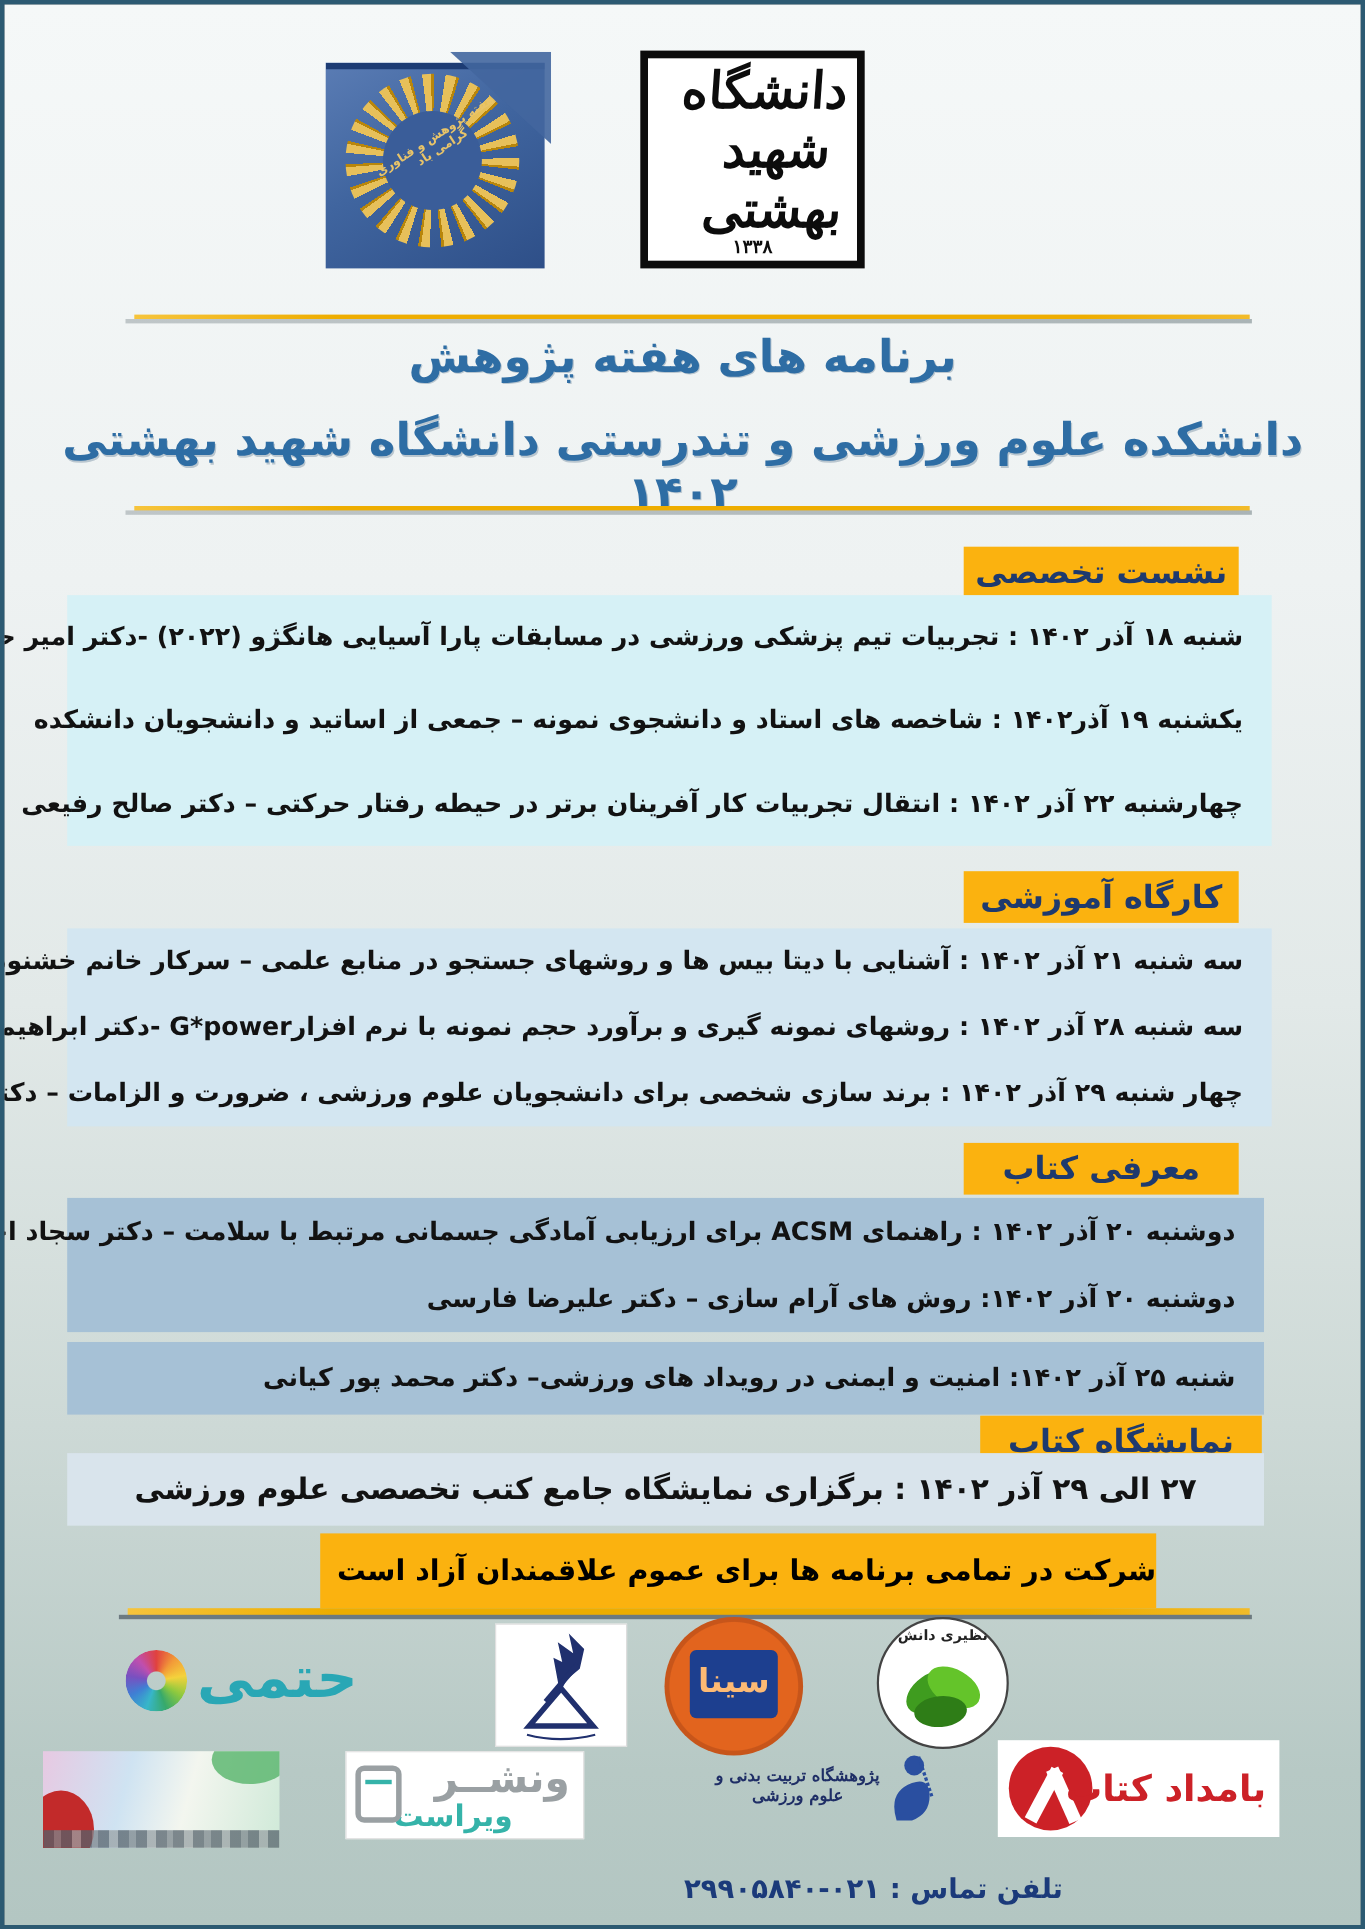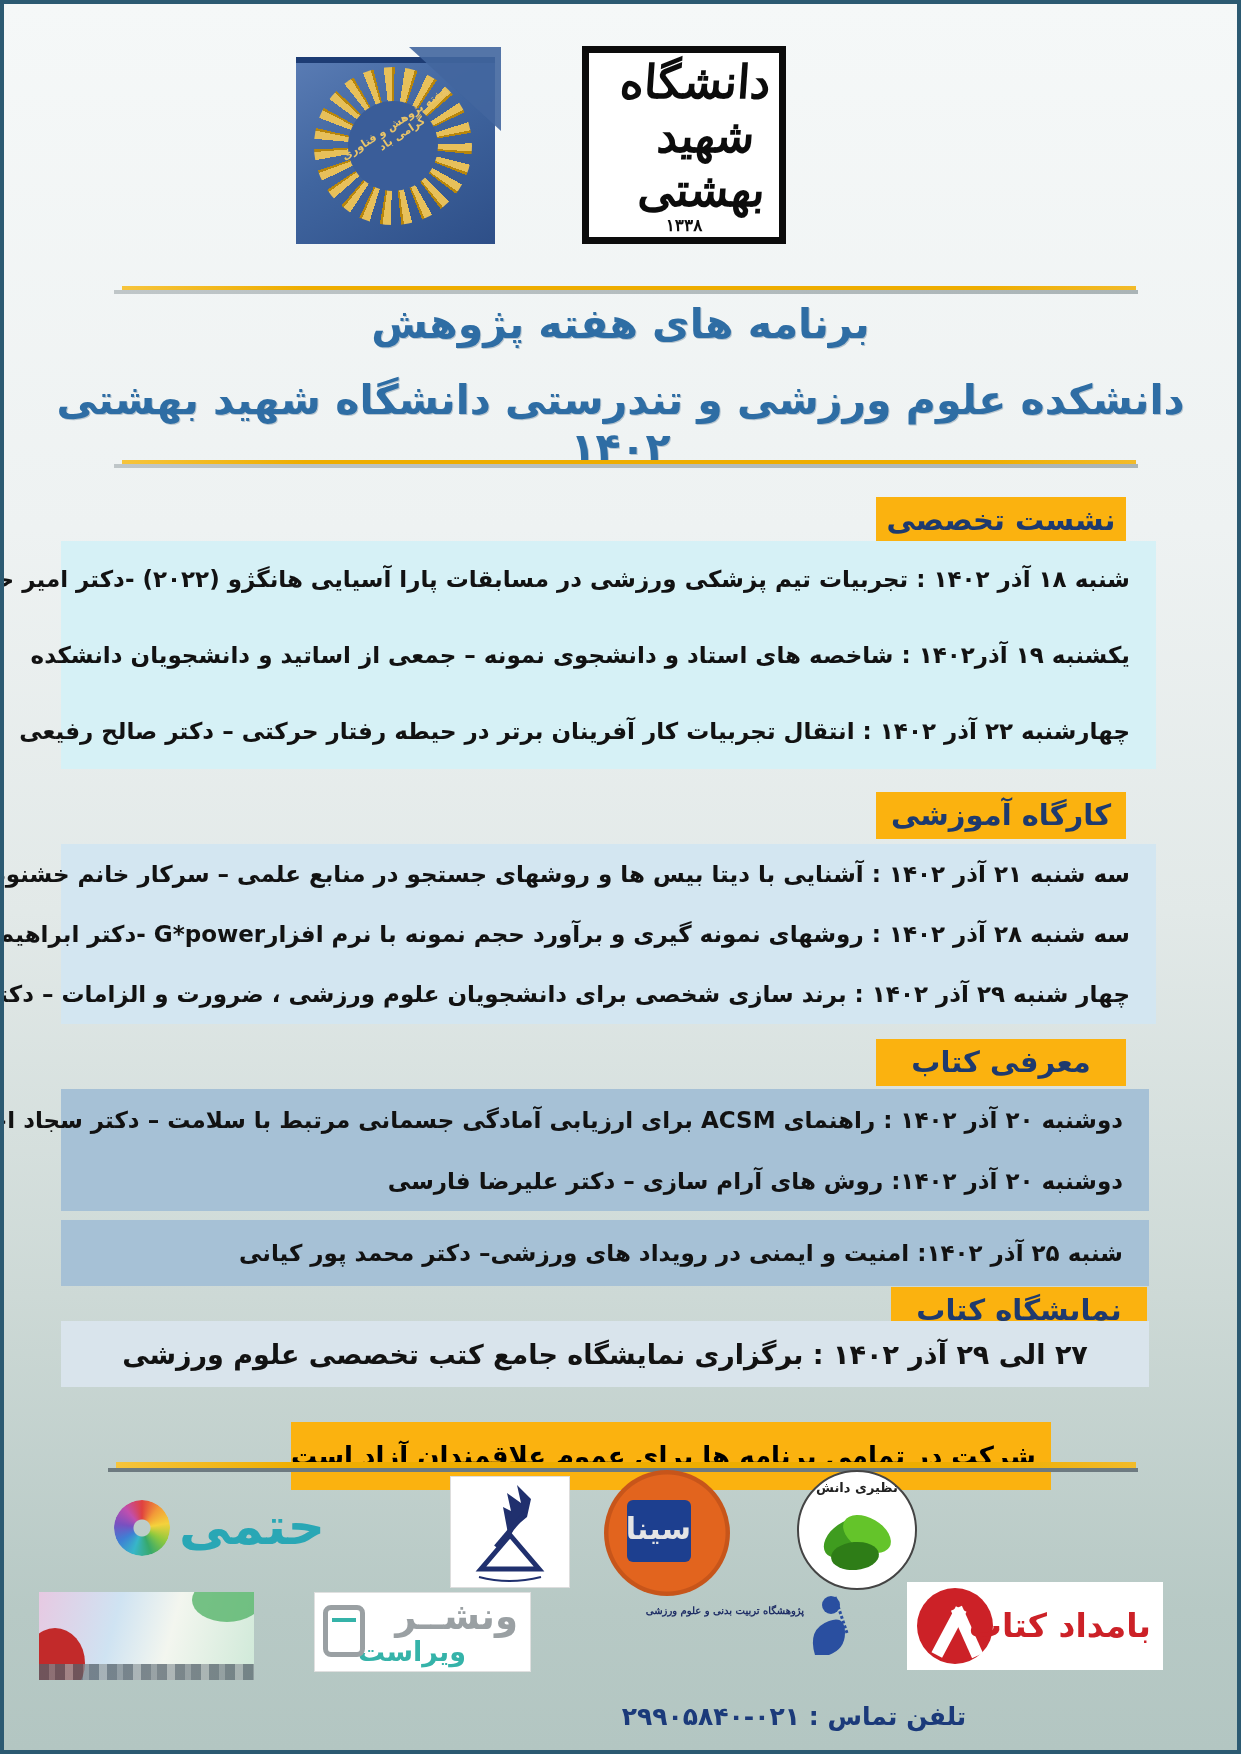--- a/index.html
+++ b/index.html
@@ -59,52 +59,52 @@
     justify-content:space-around;color:#121212;font-weight:bold;font-size:23px;}
   .box .ln{white-space:nowrap;}
   .box1{left:57px;top:537px;width:1095px;height:228px;background:#d6f1f6;}
   .box2{left:57px;top:840px;width:1095px;height:180px;background:#d3e6f1;}
   .box3a{left:57px;top:1085px;width:1088px;height:122px;background:#a6c1d6;}
   .box3b{left:57px;top:1216px;width:1088px;height:66px;background:#a6c1d6;}
   .box4{left:57px;top:1317px;width:1088px;height:66px;background:#d9e4ec;
     text-align:center;font-size:27px;}
   
   .notice{left:287px;top:1390px;width:760px;height:68px;background:#fbb20f;
-    color:#000;font-weight:bold;font-size:26px;text-align:left;line-height:68px;margin-top:28px;}
+    color:#000;font-weight:bold;font-size:26px;text-align:right;line-height:68px;}
   
   .logo-card{background:#fff;}
   .hatmi{left:148px;top:1488px;width:230px;height:80px;}
   .hatmi-flower{position:absolute;right:212px;top:8px;width:56px;height:56px;border-radius:50%;
     background:conic-gradient(#e0413f,#f29a38,#f4d23c,#8fc93e,#37a96b,#37b6c9,#3f7fd4,#7950c0,#c04fae,#e0413f);
     -webkit-mask:radial-gradient(circle,transparent 0 8px,#000 9px);mask:radial-gradient(circle,transparent 0 8px,#000 9px);}
   .hatmi-text{position:absolute;left:0;top:4px;width:200px;text-align:center;color:#29a7b5;
     font-size:52px;font-weight:bold;letter-spacing:4px;}
   .quill{left:446px;top:1472px;width:118px;height:110px;border:1px solid #ddd;}
   .sina{left:600px;top:1466px;width:126px;height:126px;border-radius:50%;
     background:radial-gradient(circle,#e2641e 0 58px,#c7551a 59px);}
-  .sina-inner{position:absolute;left:23px;top:30px;width:64px;height:62px;background:#1d3f8f;
-    border-radius:6px;color:#e5e5e5;font-weight:bold;font-size:30px;text-align:left;line-height:58px;}
+  .sina-inner{position:absolute;left:23px;top:30px;width:80px;height:62px;background:#1d3f8f;
+    border-radius:6px;color:#fdba74;font-weight:bold;font-size:30px;text-align:center;line-height:58px;}
   .tanin{left:793px;top:1466px;width:120px;height:120px;border-radius:50%;background:#fff;
     border:2px solid #444;box-sizing:border-box;}
   .tanin-label{position:absolute;top:8px;left:0;width:100%;text-align:center;color:#222;
     font-size:13px;font-weight:bold;}
   .banner{left:35px;top:1588px;width:215px;height:88px;
     background:linear-gradient(105deg,#e7c9e2 0%,#cfe3f2 35%,#f3f6ef 60%,#cfe9d8 100%);overflow:hidden;}
   .banner-red{position:absolute;left:-14px;bottom:-18px;width:60px;height:70px;border-radius:50%;background:#c22a2a;}
   .banner-green{position:absolute;right:-8px;top:-14px;width:70px;height:44px;border-radius:50%;background:#56b46a;opacity:.8;}
   .banner-city{position:absolute;left:0;bottom:0;width:100%;height:16px;
     background:repeating-linear-gradient(90deg,#55626b 0 10px,#7c878d 10px 16px,#55626b 16px 26px,#98a1a4 26px 34px);opacity:.75;}
   .vanashr{left:310px;top:1588px;width:215px;height:78px;border:1px solid #e0e0e0;}
   .vanashr-top{position:absolute;top:2px;right:12px;color:#9aa0a3;font-size:37px;font-weight:bold;letter-spacing:6px;}
   .vanashr-bottom{position:absolute;bottom:4px;right:64px;color:#35b3a9;font-size:27px;font-weight:bold;}
   .vanashr-book{position:absolute;left:8px;top:12px;width:42px;height:52px;border:5px solid #9aa0a3;
     border-radius:8px;box-sizing:border-box;}
   .vanashr-book i{position:absolute;left:4px;top:8px;width:24px;height:4px;background:#35b3a9;}
   .ssrc{left:640px;top:1583px;width:205px;height:88px;}
-  .ssrc-text{position:absolute;right:44px;top:18px;width:160px;color:#1f2e66;font-size:10px;
+  .ssrc-text{position:absolute;right:44px;top:18px;width:160px;color:#1f2e66;font-size:15px;
     font-weight:bold;text-align:center;font-family:"DejaVu Serif","Liberation Serif",serif;}
   .bamdad{left:903px;top:1578px;width:256px;height:88px;}
   .bamdad-circle{position:absolute;left:10px;top:6px;width:76px;height:76px;border-radius:50%;background:#cc2127;}
   .bamdad-bar{position:absolute;background:#fff;}
   .bb1{left:26px;top:18px;width:12px;height:52px;transform:rotate(28deg);}
   .bb2{left:44px;top:18px;width:12px;height:52px;transform:rotate(-24deg);}
   .bamdad-text{position:absolute;right:12px;top:24px;color:#cc2127;font-size:33px;font-weight:bold;}
   
   .email{left:238px;top:1690px;width:300px;text-align:center;color:#1b2a6b;font-size:26px;direction:ltr;}
   .phone{left:600px;top:1698px;width:380px;text-align:center;color:#1b3a7a;font-size:25px;font-weight:bold;}

